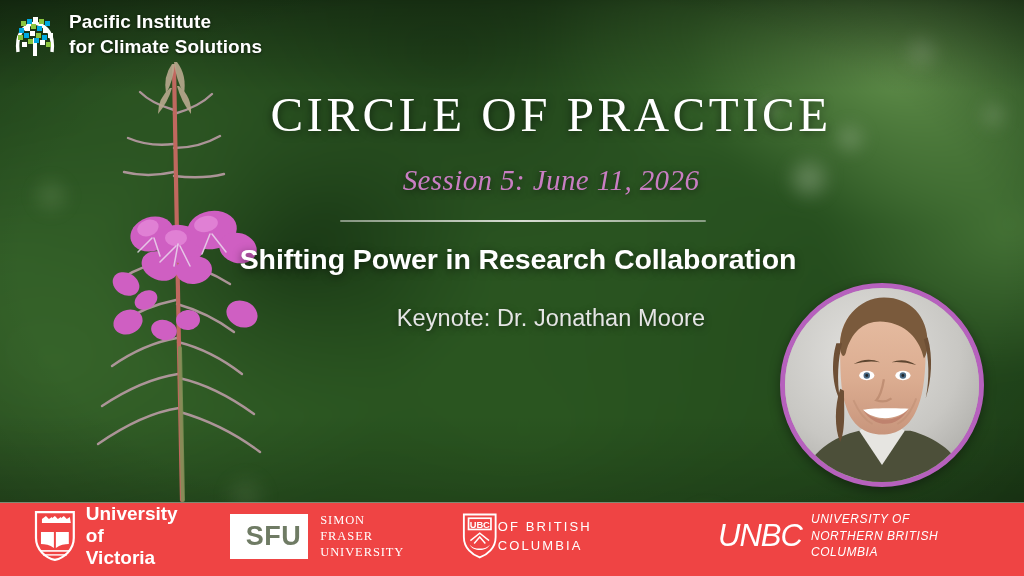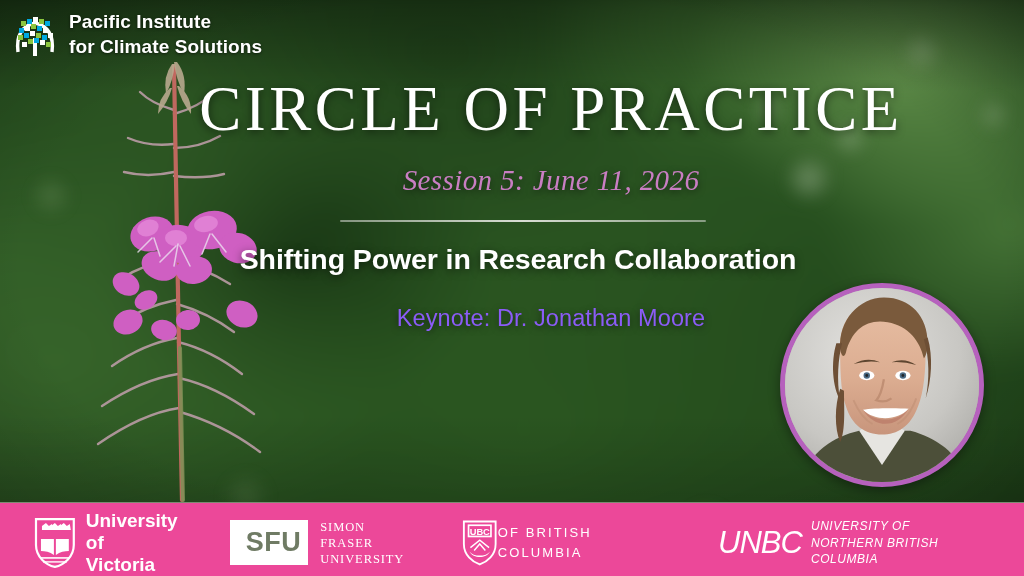--- a/index.html
+++ b/index.html
@@ -58,24 +58,24 @@
   }
   .pics-mark { width: 46px; height: 44px; display: block; }
   .pics-words {
     color: #fff; font-weight: bold; font-size: 19px;
     line-height: 1.32; letter-spacing: .1px;
     text-shadow: 0 1px 3px rgba(0,0,0,.6);
   }
 
   
   .title {
-    position: absolute; left: 0; right: 0; top: 78px;
+    position: absolute; left: 0; right: 0; top: 90px;
     text-align: center;
     font-family: "Liberation Serif", serif;
-    font-size: 63px; line-height: 1;
+    font-size: 49px; line-height: 1;
     color: #ffffff; letter-spacing: 3.5px;
     padding-left: 78px;
     text-shadow: 0 2px 9px rgba(0,0,0,.55);
   }
   .session {
     position: absolute; left: 0; right: 0; top: 166px;
     text-align: center;
     font-family: Liberation Serif, serif;
     font-style: italic; font-size: 29px; line-height: 1;
     color: #c97ec3; letter-spacing: .4px;
@@ -92,21 +92,21 @@
     position: absolute; left: 12px; right: 0; top: 245px;
     text-align: center;
     font-weight: bold; font-size: 28.5px; line-height: 1;
     color: #ffffff; letter-spacing: -.1px;
     text-shadow: 0 2px 8px rgba(0,0,0,.55);
   }
   .keynote {
     position: absolute; left: 0; right: 0; top: 307px;
     text-align: center;
     font-size: 23.5px; line-height: 1;
-    color: #8b5cf6; letter-spacing: .1px;
+    color: #e5e5e5; letter-spacing: .1px;
     padding-left: 78px;
     text-shadow: 0 2px 7px rgba(0,0,0,.5);
   }
 
   
   .fireweed { position: absolute; left: 56px; top: 48px; width: 236px; height: 470px; }
 
   
   .portrait {
     position: absolute; left: 780px; top: 283px;
@@ -117,23 +117,23 @@
     overflow: hidden;
     box-shadow: 0 3px 12px rgba(0,0,0,.40);
     background: #b9b7b2;
   }
   .portrait svg { display: block; width: 100%; height: 100%; }
 
   
   .footer {
     position: absolute; left: 0; right: 0; bottom: 0;
     height: 73px;
-    background: #ec4899;
+    background: #ef4444;
     border-top: 1px solid #7e8a73;
-    display: flex; align-items: flex-end;
+    display: flex; align-items: flex-start;
   }
   .logo-row { display: flex; align-items: center; width: 100%; padding: 0 34px; }
   .logo { display: flex; align-items: center; }
 
   .uvic { gap: 10px; }
   .uvic-words { color: #fff; font-weight: bold; font-size: 19px; line-height: 1.16; }
 
   .sfu { gap: 12px; margin-left: 52px; }
   .sfu-box {
     width: 84px; height: 45px; background: #fff;

